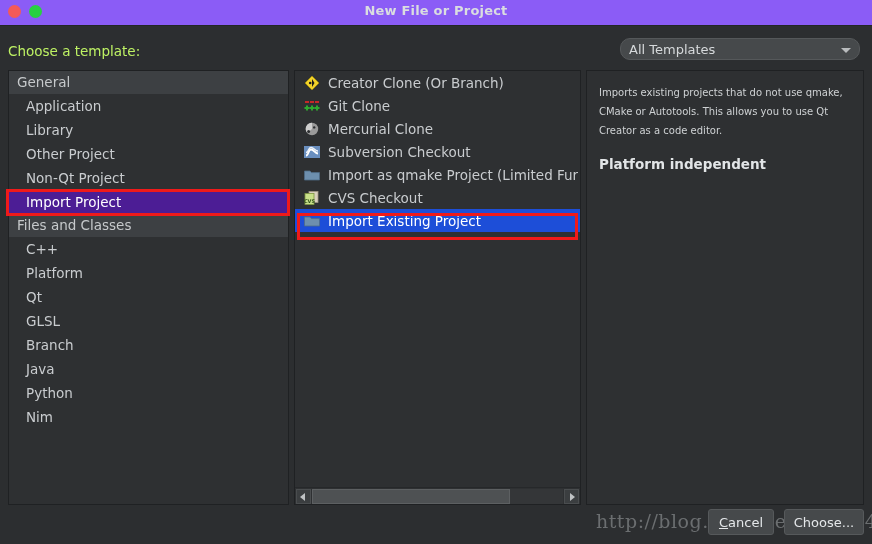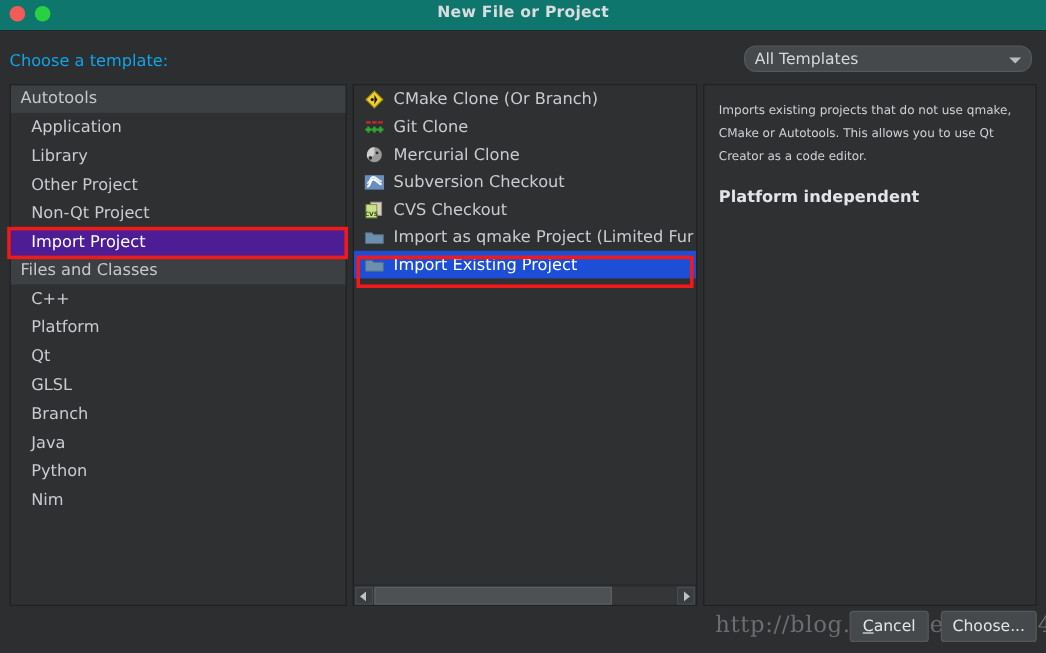--- a/index.html
+++ b/index.html
@@ -8,35 +8,35 @@
     background:#2c2e30;
     font-family:"DejaVu Sans","Liberation Sans",sans-serif;
     color:#d8d8d8;
     -webkit-font-smoothing:antialiased;
   }
   .window{position:relative;width:872px;height:544px;background:#2c2e30;}
 
   
   .titlebar{
     position:absolute;left:0;top:0;width:872px;height:25px;
-    background:#0f766e;
+    background:#8b5cf6;
     border-bottom:1px solid #242628;
   }
   .wbtns{position:absolute;left:8px;top:5px;display:flex;gap:8px;}
   .wbtn{width:13px;height:13px;border-radius:50%;}
   .wbtn.close{background:#f45a58;}
   .wbtn.max{background:#28d042;}
   .title{
     position:absolute;left:0;top:3px;width:872px;text-align:center;
     font-size:13px;font-weight:bold;color:#dadde0;letter-spacing:.2px;
   }
 
   
   .choose-label{
-    position:absolute;left:8px;top:43px;font-size:13.5px;color:#0ea5e9;
+    position:absolute;left:8px;top:43px;font-size:13.5px;color:#bef264;
   }
   .filter-combo{
     position:absolute;left:620px;top:38px;width:240px;height:22px;
     background:#46494b;border:1px solid #55585a;border-radius:10px;
     box-sizing:border-box;
   }
   .filter-combo .ctext{
     position:absolute;left:8px;top:3px;font-size:13px;color:#d6d9db;
   }
   .filter-combo .carrow{
@@ -141,21 +141,21 @@
 
   <div class="choose-label">Choose a template:</div>
 
   <div class="filter-combo" id="filter-combo">
     <div class="ctext">All Templates</div>
     <div class="carrow"></div>
   </div>
 
   <div class="panel" id="left-panel">
 
-    <div class="cat-header">Autotools</div>
+    <div class="cat-header">General</div>
     <div class="cat-item">Application</div>
     <div class="cat-item">Library</div>
     <div class="cat-item">Other Project</div>
     <div class="cat-item">Non-Qt Project</div>
     <div class="cat-item selected">Import Project</div>
 
     <div class="cat-header">Files and Classes</div>
     <div class="cat-item">C++</div>
     <div class="cat-item">Platform</div>
     <div class="cat-item">Qt</div>
@@ -169,21 +169,21 @@
   <div class="panel" id="mid-panel">
 
     <div class="tpl-item">
       <span class="tpl-icon">
         <svg width="18" height="16" viewBox="0 0 18 16">
           <polygon points="9,1 16,8 9,15 2,8" fill="#f2d22a" stroke="#9d8a10" stroke-width="1"></polygon>
           <path d="M9,4 L11.5,8 L9,12 Z" fill="#1a1a1a"></path>
           <circle cx="7.2" cy="8" r="1.3" fill="#1a1a1a"></circle>
         </svg>
       </span>
-      <span class="tpl-label">CMake Clone (Or Branch)</span>
+      <span class="tpl-label">Creator Clone (Or Branch)</span>
     </div>
 
     <div class="tpl-item">
       <span class="tpl-icon">
         <svg width="18" height="16" viewBox="0 0 18 16">
           <g fill="#c62828">
             <rect x="2" y="3" width="4" height="2"></rect>
               <rect x="7" y="3" width="4" height="2"></rect>
               <rect x="12" y="3" width="4" height="2"></rect>
           </g>
@@ -219,35 +219,35 @@
           <path d="M3,11.5 C6,11.5 5,5.5 8,5.5 C11,5.5 12,9.5 15,9.5" stroke="#ffffff" stroke-width="1.8" fill="none"></path>
           <path d="M3,8.5 C6,8.5 5,3.5 8,3.5 C11,3.5 12,7.0 15,7.0" stroke="#eef3f9" stroke-width="1.6" fill="none"></path>
         </svg>
       </span>
       <span class="tpl-label">Subversion Checkout</span>
     </div>
 
     <div class="tpl-item">
       <span class="tpl-icon">
         <svg width="18" height="16" viewBox="0 0 18 16">
+          <path d="M1.5,4 L7,4 L8.4,5.6 L16.5,5.6 L16.5,13 L1.5,13 Z" fill="#6d8fae" stroke="#4f6c86" stroke-width="0.8"></path>
+        </svg>
+      </span>
+      <span class="tpl-label">Import as qmake Project (Limited Fur</span>
+    </div>
+
+    <div class="tpl-item">
+      <span class="tpl-icon">
+        <svg width="18" height="16" viewBox="0 0 18 16">
           <rect x="6" y="1.5" width="9" height="11" fill="#d9cfbe" stroke="#9f9483" stroke-width="0.8"></rect>
           <rect x="2" y="3.5" width="9" height="11" fill="#c9e08a" stroke="#7e9440" stroke-width="0.8"></rect>
           <text x="6.5" y="13" font-family="DejaVu Sans" font-size="5" font-weight="bold" fill="#33521a" text-anchor="middle">CVS</text>
         </svg>
       </span>
       <span class="tpl-label">CVS Checkout</span>
-    </div>
-
-    <div class="tpl-item">
-      <span class="tpl-icon">
-        <svg width="18" height="16" viewBox="0 0 18 16">
-          <path d="M1.5,4 L7,4 L8.4,5.6 L16.5,5.6 L16.5,13 L1.5,13 Z" fill="#6d8fae" stroke="#4f6c86" stroke-width="0.8"></path>
-        </svg>
-      </span>
-      <span class="tpl-label">Import as qmake Project (Limited Fur</span>
     </div>
 
     <div class="tpl-item selected">
       <span class="tpl-icon">
         <svg width="18" height="16" viewBox="0 0 18 16">
           <path d="M1.5,4 L7,4 L8.4,5.6 L16.5,5.6 L16.5,13 L1.5,13 Z" fill="#6d8fae" stroke="#4f6c86" stroke-width="0.8"></path>
         </svg>
       </span>
       <span class="tpl-label">Import Existing Project</span>
     </div>

